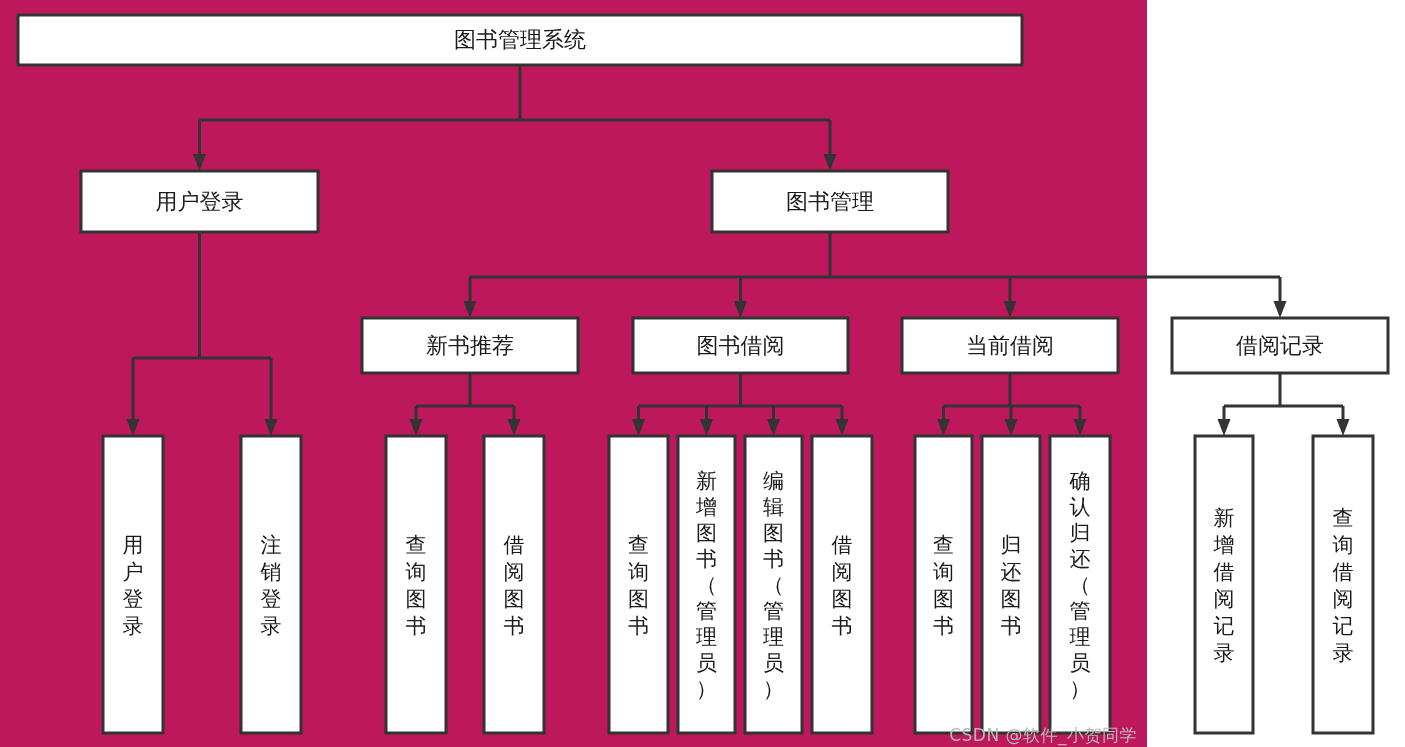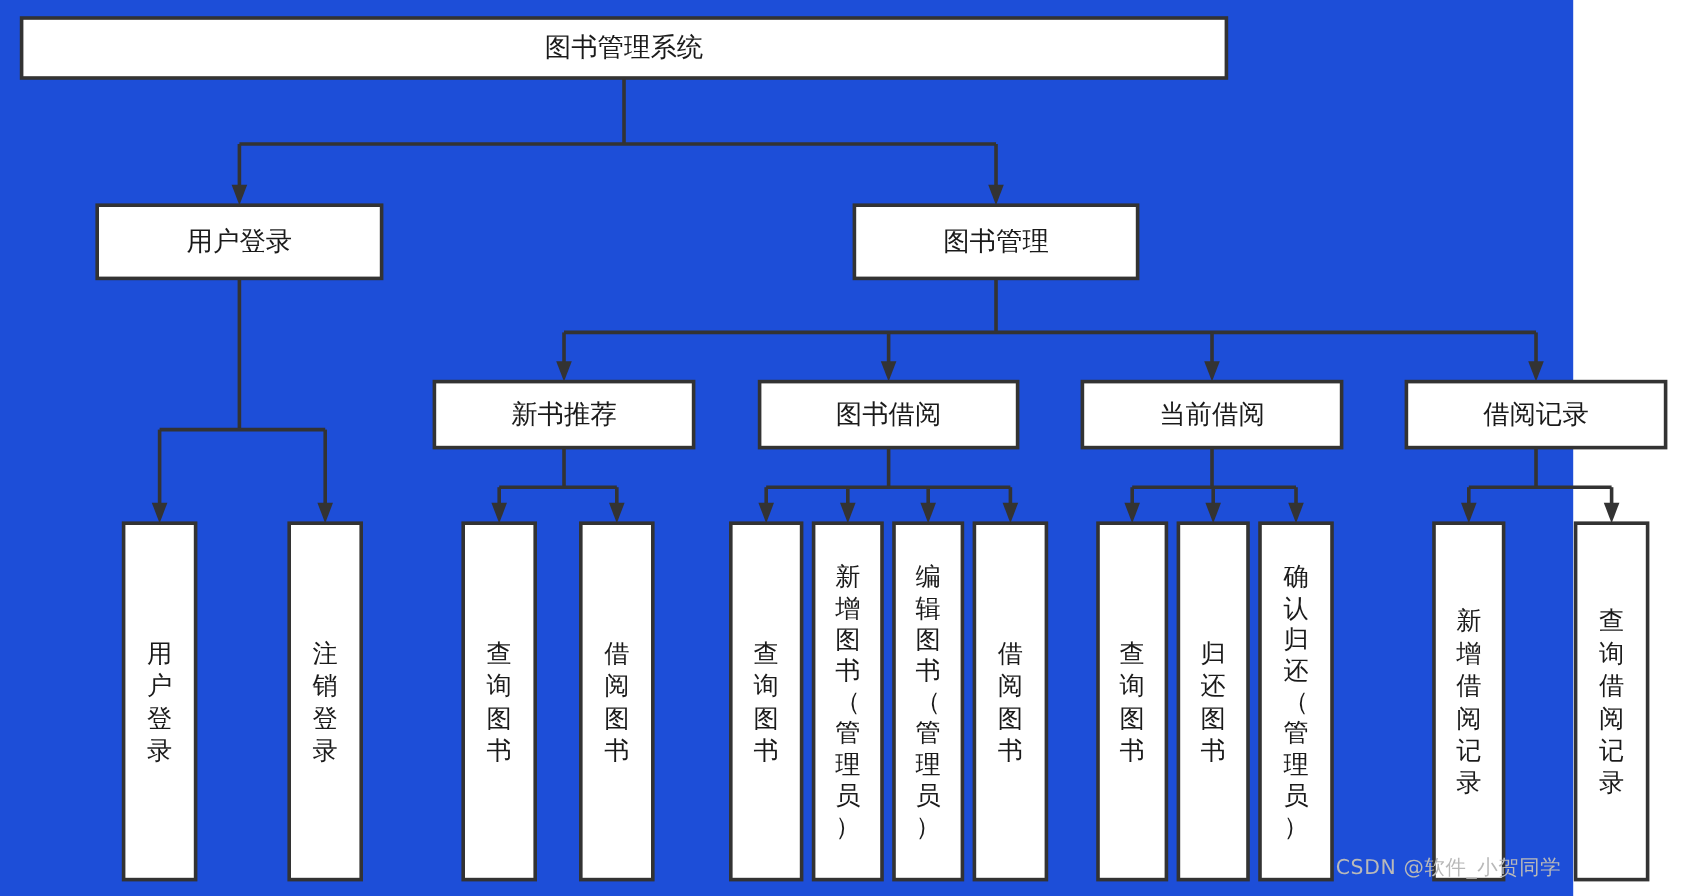--- a/index.html
+++ b/index.html
@@ -9,23 +9,23 @@
     background: #ffffff;
   }
   body {
     width: 1405px;
     height: 747px;
     font-family: "DejaVu Sans", "Liberation Sans", sans-serif;
     overflow: hidden;
   }
   #diagram-root {
     position: relative;
-    width: 1311px;
+    width: 1147px;
     height: 747px;
-    background: #1d4ed8;
+    background: #be185d;
   }
   svg#flowchart {
     display: block;
     width: 1405px;
     height: 747px;
   }
   .node-box {
     fill: #ffffff;
     stroke: #333333;
     stroke-width: 3;
@@ -49,21 +49,21 @@
   }
   .node-label-vertical {
     fill: #1a1a1a;
     font-family: "DejaVu Sans", "Liberation Sans", sans-serif;
     font-size: 21px;
     text-anchor: middle;
   }
   .watermark-text {
     position: absolute;
     right: 10px;
-    bottom: 13px;
+    bottom: 0;
     font-family: "DejaVu Sans", "Liberation Sans", sans-serif;
     font-size: 17px;
     color: #b9b9b9;
     white-space: nowrap;
     letter-spacing: 0.5px;
     pointer-events: none;
   }
 </style>
 </head>
 <body>

